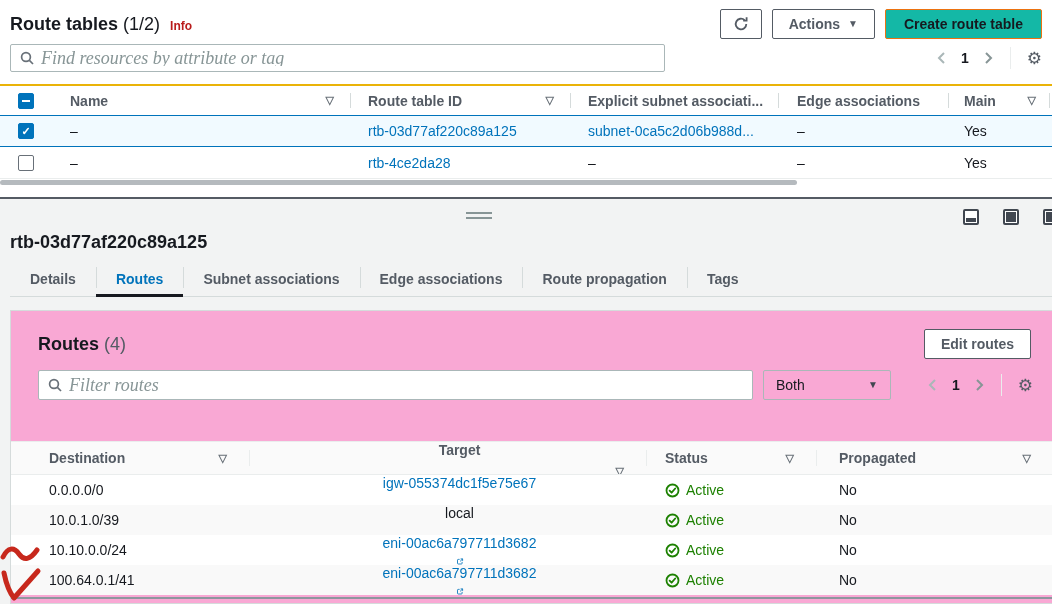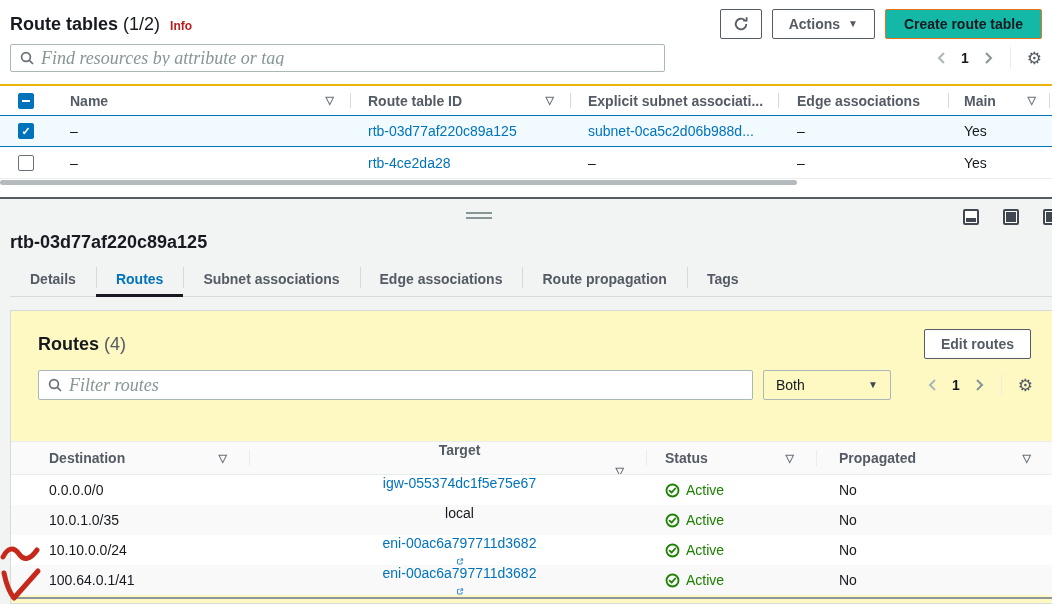--- a/index.html
+++ b/index.html
@@ -69,21 +69,21 @@
   .li-bottom::after{content:'';position:absolute;left:1px;right:1px;bottom:1px;height:4px;background:#414750;}
   .li-full::after{content:'';position:absolute;left:1px;right:1px;top:1px;bottom:1px;background:#414750;}
   #panel-title{position:absolute;top:33px;left:10px;margin:0;font-size:18px;font-weight:bold;}
   #tabs{position:absolute;top:62px;left:10px;right:0;height:35px;display:flex;border-bottom:1px solid #d5dbdb;}
   .tab{display:flex;align-items:center;padding:0 20px;font-weight:bold;color:#545b64;position:relative;cursor:pointer;}
   .tab:not(:first-child)::before{content:'';position:absolute;left:0;top:6px;height:21px;width:1px;background:#d5dbdb;}
   .tab.active{color:#0073bb;}
   .tab.active::after{content:'';position:absolute;left:0;right:0;bottom:-1px;height:3px;background:#16191f;}
 
   
-  #card{position:absolute;top:111px;left:10px;width:1042px;height:294px;background:#fef9c3;border:1px solid #d5dbdb;border-right:none;box-sizing:border-box;}
+  #card{position:absolute;top:111px;left:10px;width:1042px;height:294px;background:#f9a8d4;border:1px solid #d5dbdb;border-right:none;box-sizing:border-box;}
   .card-head{position:absolute;top:18px;left:27px;right:21px;display:flex;justify-content:space-between;align-items:center;}
   .card-head h3{margin:0;font-size:18px;font-weight:normal;}
   .card-head .count{color:#545b64;}
   .card-toolbar{position:absolute;top:59px;left:27px;right:14px;height:30px;display:flex;align-items:center;}
   #filter-search{width:715px;height:30px;}
   .select{height:30px;width:128px;border:1px solid #aab7b8;border-radius:2px;box-sizing:border-box;display:flex;align-items:center;justify-content:space-between;padding:0 12px;margin-left:10px;cursor:pointer;color:#16191f;}
   .select .caret{color:#414750;}
   .card-toolbar .pager{margin-left:36px;}
 
   .r-table{position:absolute;top:130px;left:0;width:1042px;}
@@ -305,21 +305,21 @@
       <svg width="15" height="15" viewBox="0 0 15 15">
                 <circle cx="7.5" cy="7.5" r="6" fill="none" stroke="#1d8102" stroke-width="1.8"></circle>
                 <path d="M4.6 7.7l2 2 3.6-4.2" fill="none" stroke="#1d8102" stroke-width="1.8" stroke-linecap="round" stroke-linejoin="round"></path>
               </svg>
       <span class="status-text">Active</span>
     </div>
     <div class="cell c-prop">No</div>
   </div>
 
   <div class="r-row">
-    <div class="cell c-dest">10.0.1.0/35</div>
+    <div class="cell c-dest">10.0.1.0/39</div>
     <div class="cell c-target">
       <span>local</span>
 
     </div>
     <div class="cell c-status">
       <svg width="15" height="15" viewBox="0 0 15 15">
                 <circle cx="7.5" cy="7.5" r="6" fill="none" stroke="#1d8102" stroke-width="1.8"></circle>
                 <path d="M4.6 7.7l2 2 3.6-4.2" fill="none" stroke="#1d8102" stroke-width="1.8" stroke-linecap="round" stroke-linejoin="round"></path>
               </svg>
       <span class="status-text">Active</span>

